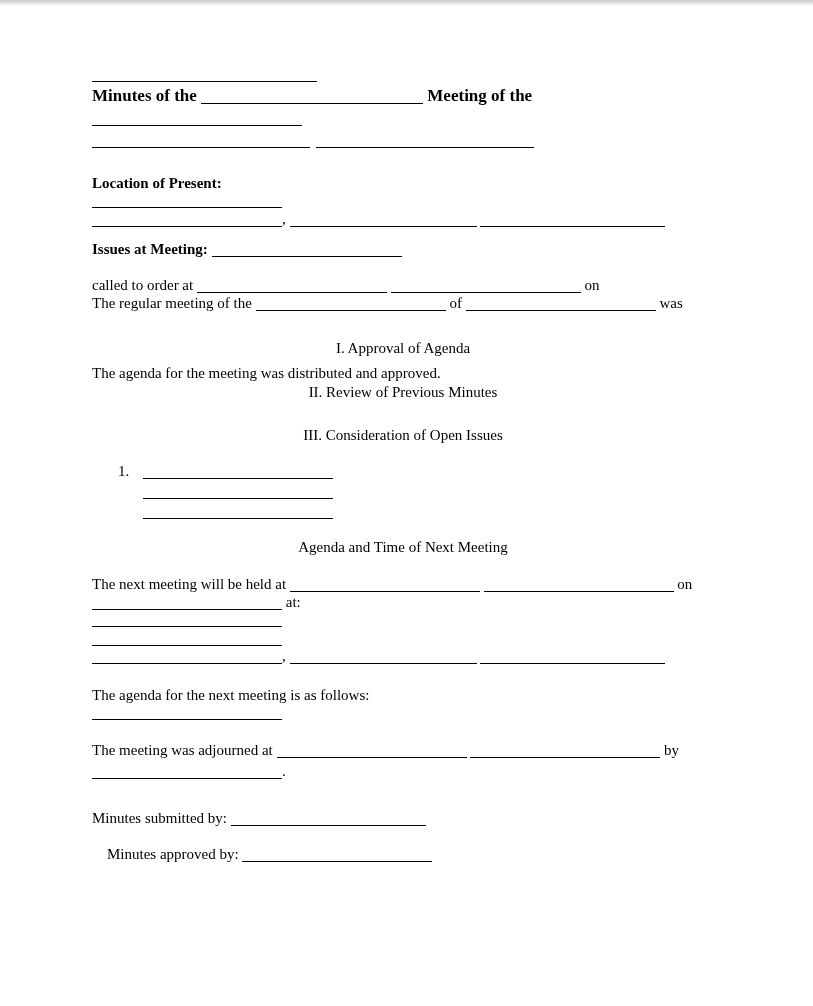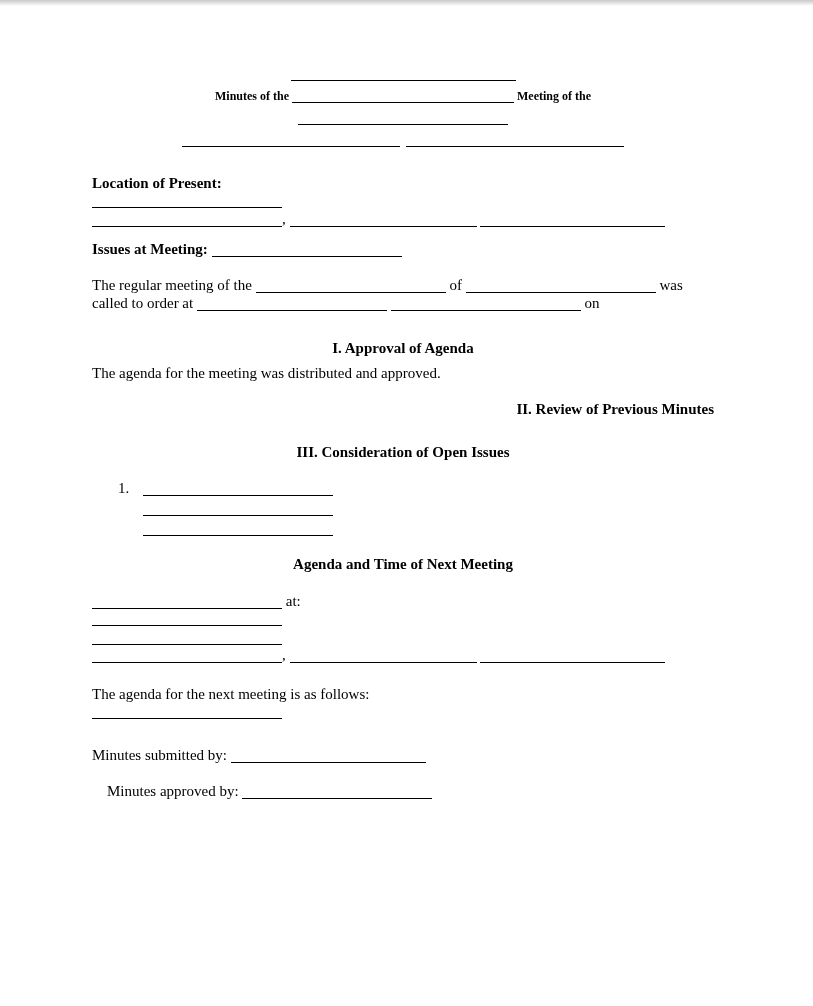--- a/index.html
+++ b/index.html
@@ -22,34 +22,34 @@
   .blank {
     display: inline-block; height: 0;
     border-bottom: 1.6px solid #000;
     vertical-align: -3px;
   }
   .w177{width:177px}.w185{width:185px}.w187{width:187px}.w190{width:190px}
   .w195{width:195px}.w210{width:210px}.w218{width:218px}.w222{width:222px}.w225{width:225px}
   .gap6 { display: inline-block; width: 6px; }
   .row { white-space: nowrap; }
 
-  .title-block { margin-top: 63px; text-align: center; font-size: 12px; }
+  .title-block { margin-top: 63px; text-align: left; font-size: 17px; }
   .trow { height: 22px; line-height: 22px; white-space: nowrap; }
 
   .loc-label   { margin-top: 23px; height: 18px; line-height: 18px; }
   .loc-b1      { height: 16px; line-height: 16px; }
   .loc-b2      { height: 23px; line-height: 23px; }
   .present-row { margin-top: 8px; height: 20px; line-height: 20px; }
 
   .intro { margin-top: 18px; line-height: 17.5px; }
 
-  .heading { font-weight: bold; text-align: center; }
+  .heading { font-weight: normal; text-align: center; }
   .h1 { margin-top: 27px; height: 19px; line-height: 19px; }
   .b1 { margin-top: 6px; height: 19px; line-height: 19px; }
-  .h2 { margin-top: 17px; height: 19px; line-height: 19px; text-align: right; }
+  .h2 { height: 19px; line-height: 19px; }
   .b2 { margin-top: 19px; height: 19px; line-height: 19px; }
   .h3 { margin-top: 24px; height: 19px; line-height: 19px; }
 
   .issues { margin-top: 16px; display: flex; }
   .issue-num { margin-left: 26px; width: 25px; height: 20px; line-height: 20px; }
   .irow { height: 20px; line-height: 20px; }
 
   .h4   { margin-top: 17px; height: 19px; line-height: 19px; }
   .next { margin-top: 18px; line-height: 18px; }
   .next-b1 { height: 17px; line-height: 17px; }
@@ -78,22 +78,22 @@
     <div class="trow"><span class="blank w218"></span><span class="gap6"></span><span class="blank w218"></span></div>
   </div>
 
   <div class="row loc-label bold">Location of Present:</div>
   <div class="row loc-b1"><span class="blank w190"></span></div>
   <div class="row loc-b2"><span class="blank w190"></span><span>,</span> <span class="blank w187"></span> <span class="blank w185"></span></div>
 
   <div class="row present-row"><span class="bold">Issues at Meeting:</span> <span class="blank w190"></span></div>
 
   <div class="intro">
+    <div class="row"><span>called to order at</span> <span class="blank w190"></span> <span class="blank w190"></span> <span>on</span></div>
     <div class="row"><span>The regular meeting of the</span> <span class="blank w190"></span> <span>of</span> <span class="blank w190"></span> <span>was</span></div>
-    <div class="row"><span>called to order at</span> <span class="blank w190"></span> <span class="blank w190"></span> <span>on</span></div>
   </div>
 
   <div class="row heading h1">I. Approval of Agenda</div>
   <div class="row b1">The agenda for the meeting was distributed and approved.</div>
 
   <div class="row heading h2">II. Review of Previous Minutes</div>
 
   <div class="row heading h3">III. Consideration of Open Issues</div>
 
   <div class="issues">
@@ -101,26 +101,31 @@
     <div>
       <div class="irow"><span class="blank w190"></span></div>
       <div class="irow"><span class="blank w190"></span></div>
       <div class="irow"><span class="blank w190"></span></div>
     </div>
   </div>
 
   <div class="row heading h4">Agenda and Time of Next Meeting</div>
 
   <div class="next">
+    <div class="row"><span>The next meeting will be held at</span> <span class="blank w190"></span> <span class="blank w190"></span> <span>on</span></div>
     <div class="row"><span class="blank w190"></span> <span>at:</span></div>
     <div class="row next-b1"><span class="blank w190"></span></div>
     <div class="row next-b2"><span class="blank w190"></span></div>
     <div class="row next-b3"><span class="blank w190"></span><span>,</span> <span class="blank w187"></span> <span class="blank w185"></span></div>
   </div>
 
   <div class="row agenda-next">The agenda for the next meeting is as follows:</div>
   <div class="row agenda-blank"><span class="blank w190"></span></div>
 
+  <div class="adjourn">
+    <div class="row"><span>The meeting was adjourned at</span> <span class="blank w190"></span> <span class="blank w190"></span> <span>by</span></div>
+    <div class="row"><span class="blank w190"></span><span>.</span></div>
+  </div>
 
   <div class="row submitted"><span>Minutes submitted by:</span> <span class="blank w195"></span></div>
   <div class="row approved"><span>Minutes approved by:</span> <span class="blank w190"></span></div>
 
 </div>
 
 </body></html>

